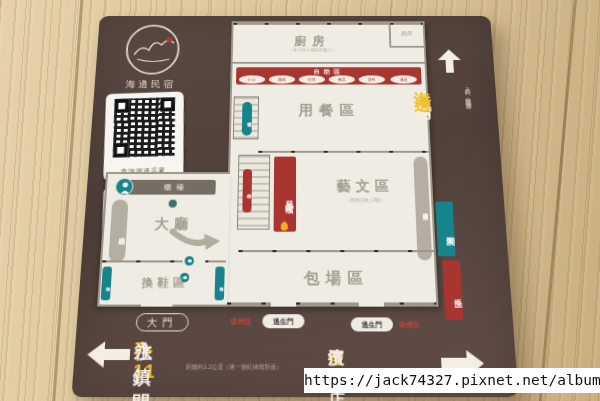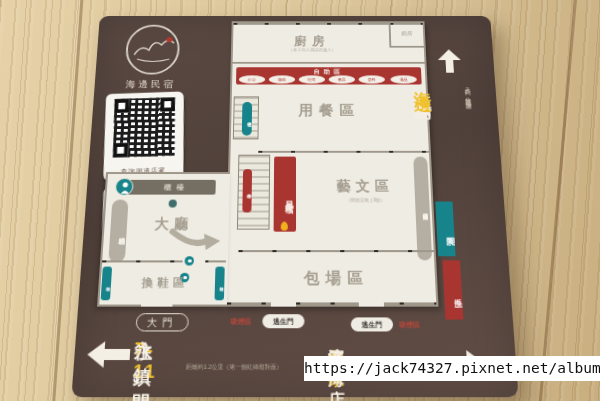--- a/index.html
+++ b/index.html
@@ -116,21 +116,21 @@
   .footwash{left:346px;top:200px;height:54px;background:#17838a;}
   .handwash{left:350px;top:258px;height:56px;background:#a93531;}
   
   .bl-text{left:56px;top:332px;font-size:17px;font-weight:bold;color:#f4efe5;letter-spacing:2px;}
   .hl{color:#f0c12e;}
   .bl-note{left:60px;top:354px;width:180px;text-align:center;font-size:5.5px;color:#b9ab9c;}
   .br-text{left:238px;top:340px;font-size:15px;font-weight:bold;color:#f4efe5;letter-spacing:2px;}
   .br-note{left:246px;top:360px;width:120px;text-align:center;font-size:5px;color:#b9ab9c;}
   .arrow-svg{overflow:visible;}
   
-  .watermark{position:absolute;left:304px;top:356px;width:296px;height:25px;background:#ffffff;
+  .watermark{position:absolute;left:304px;top:368px;width:296px;height:25px;background:#ffffff;
     font-family:"DejaVu Sans Mono",monospace;font-size:14.5px;color:#111;line-height:25px;
     text-align:center;white-space:nowrap;}
 </style>
 </head>
 <body>
 
 <div class="stage">
   <div class="wood"></div>
   <div class="seam seam1"></div>
   <div class="seam seam2"></div>

